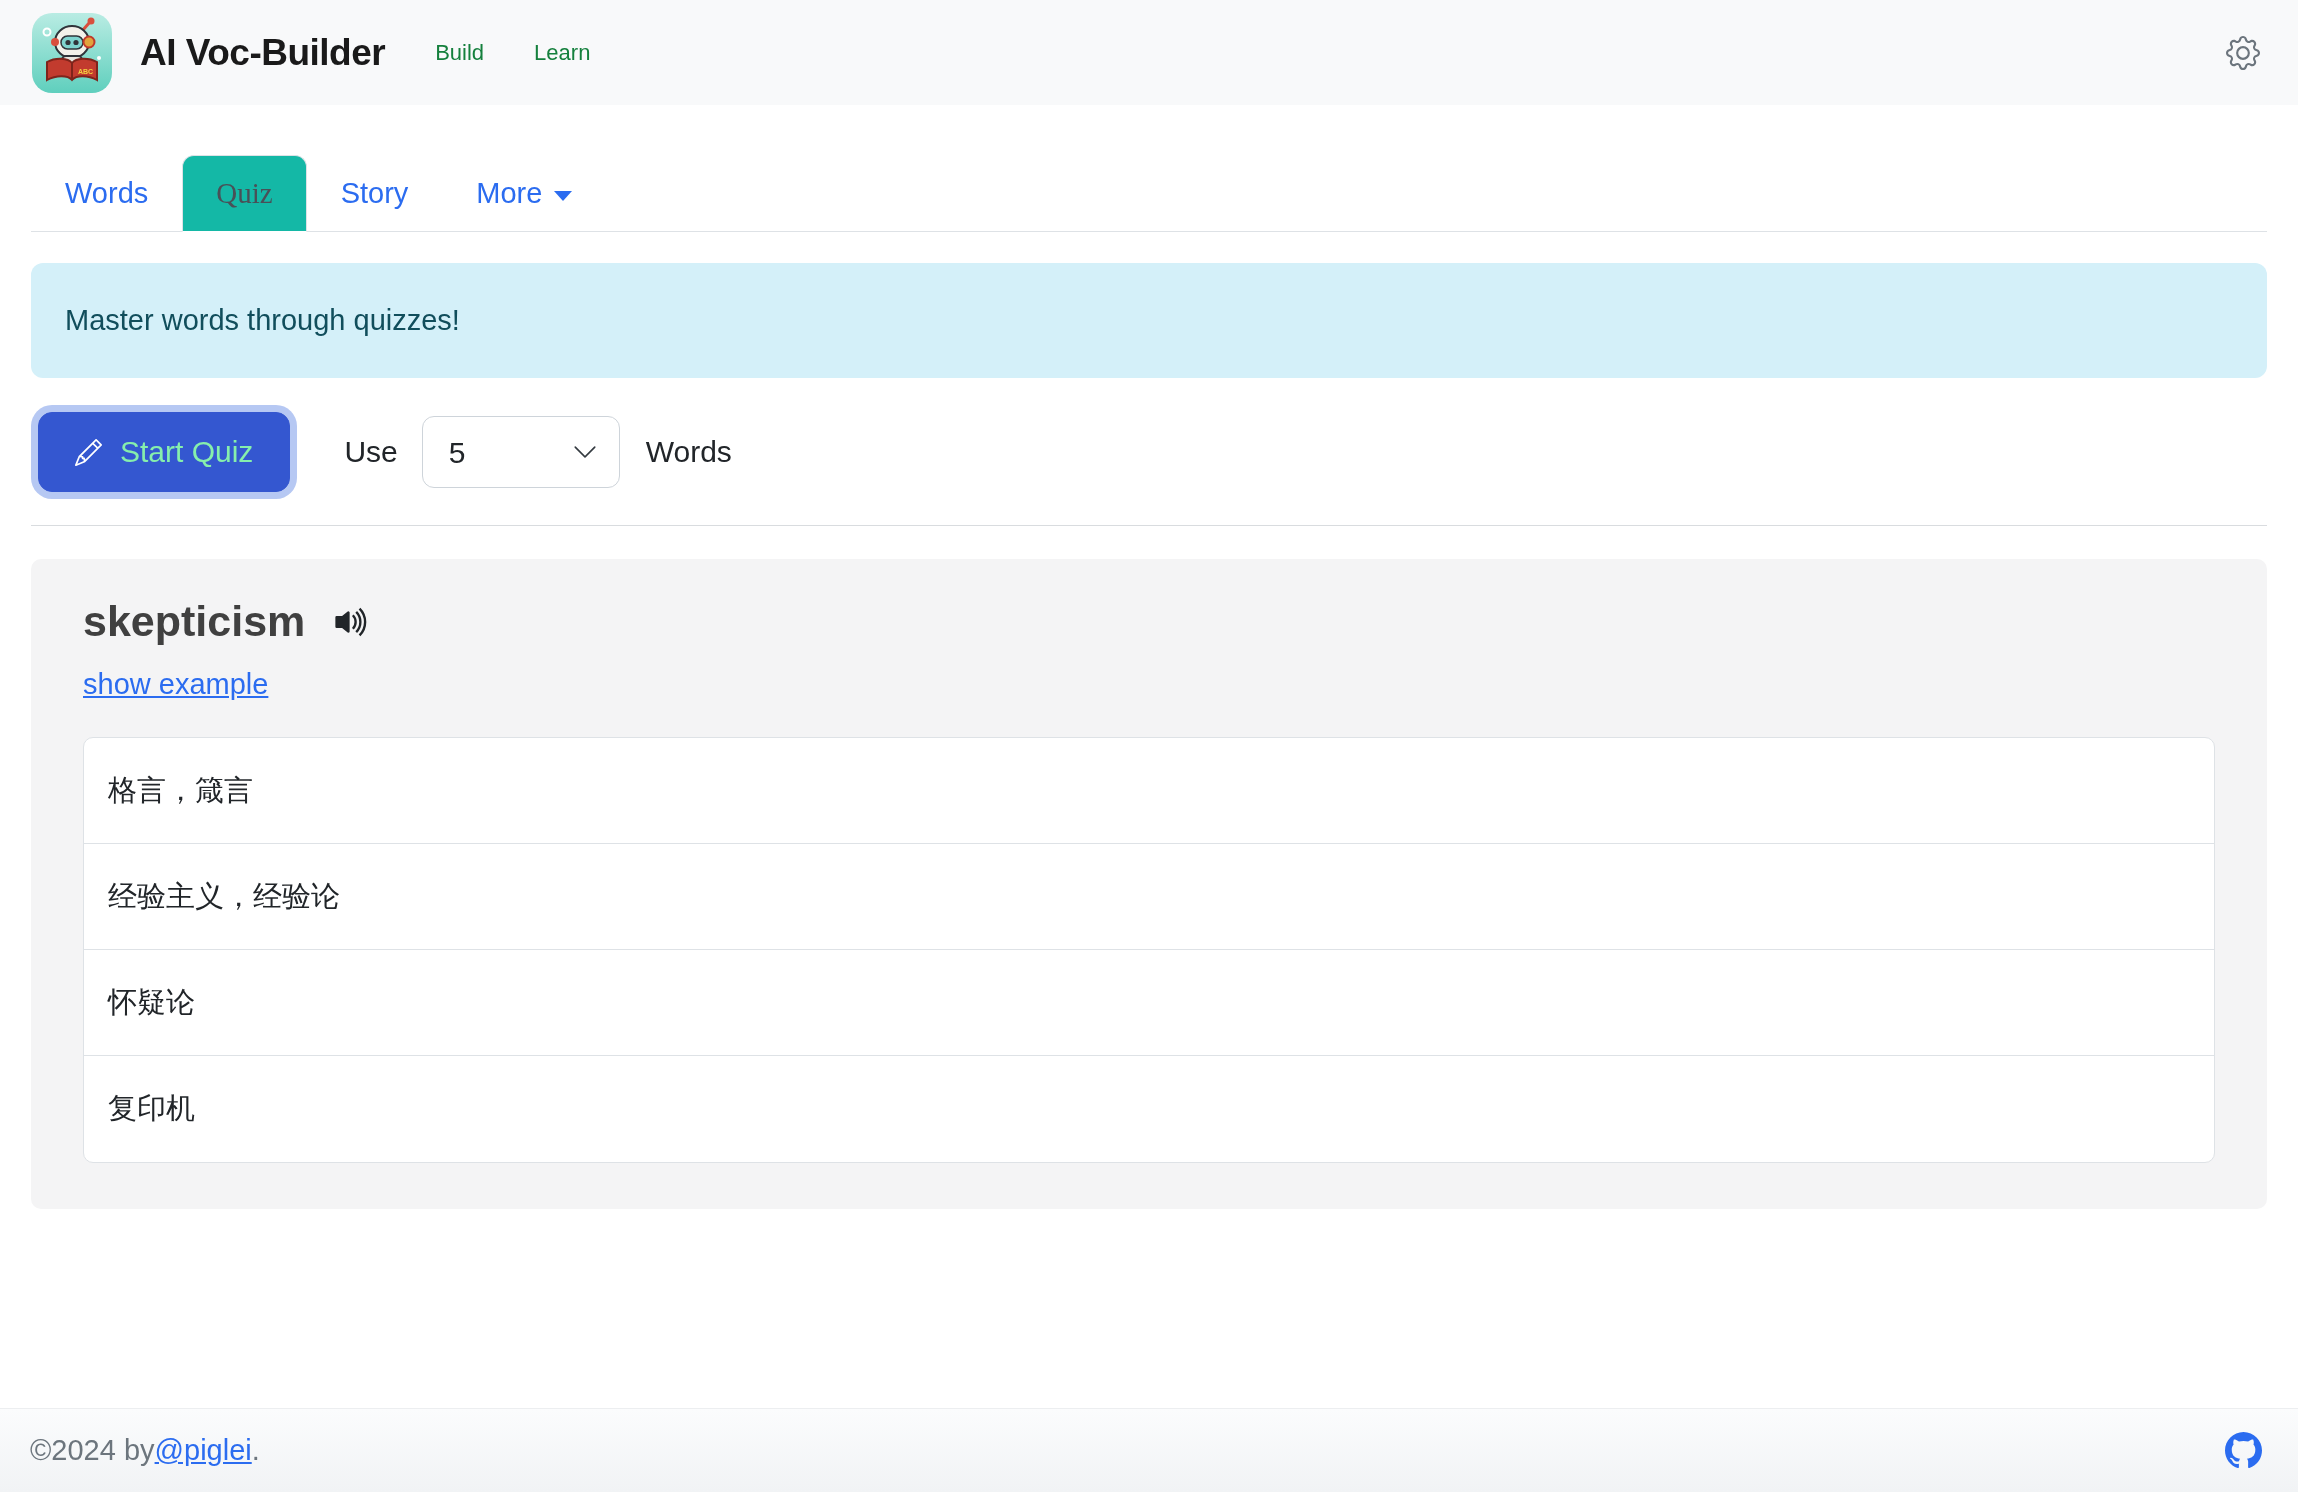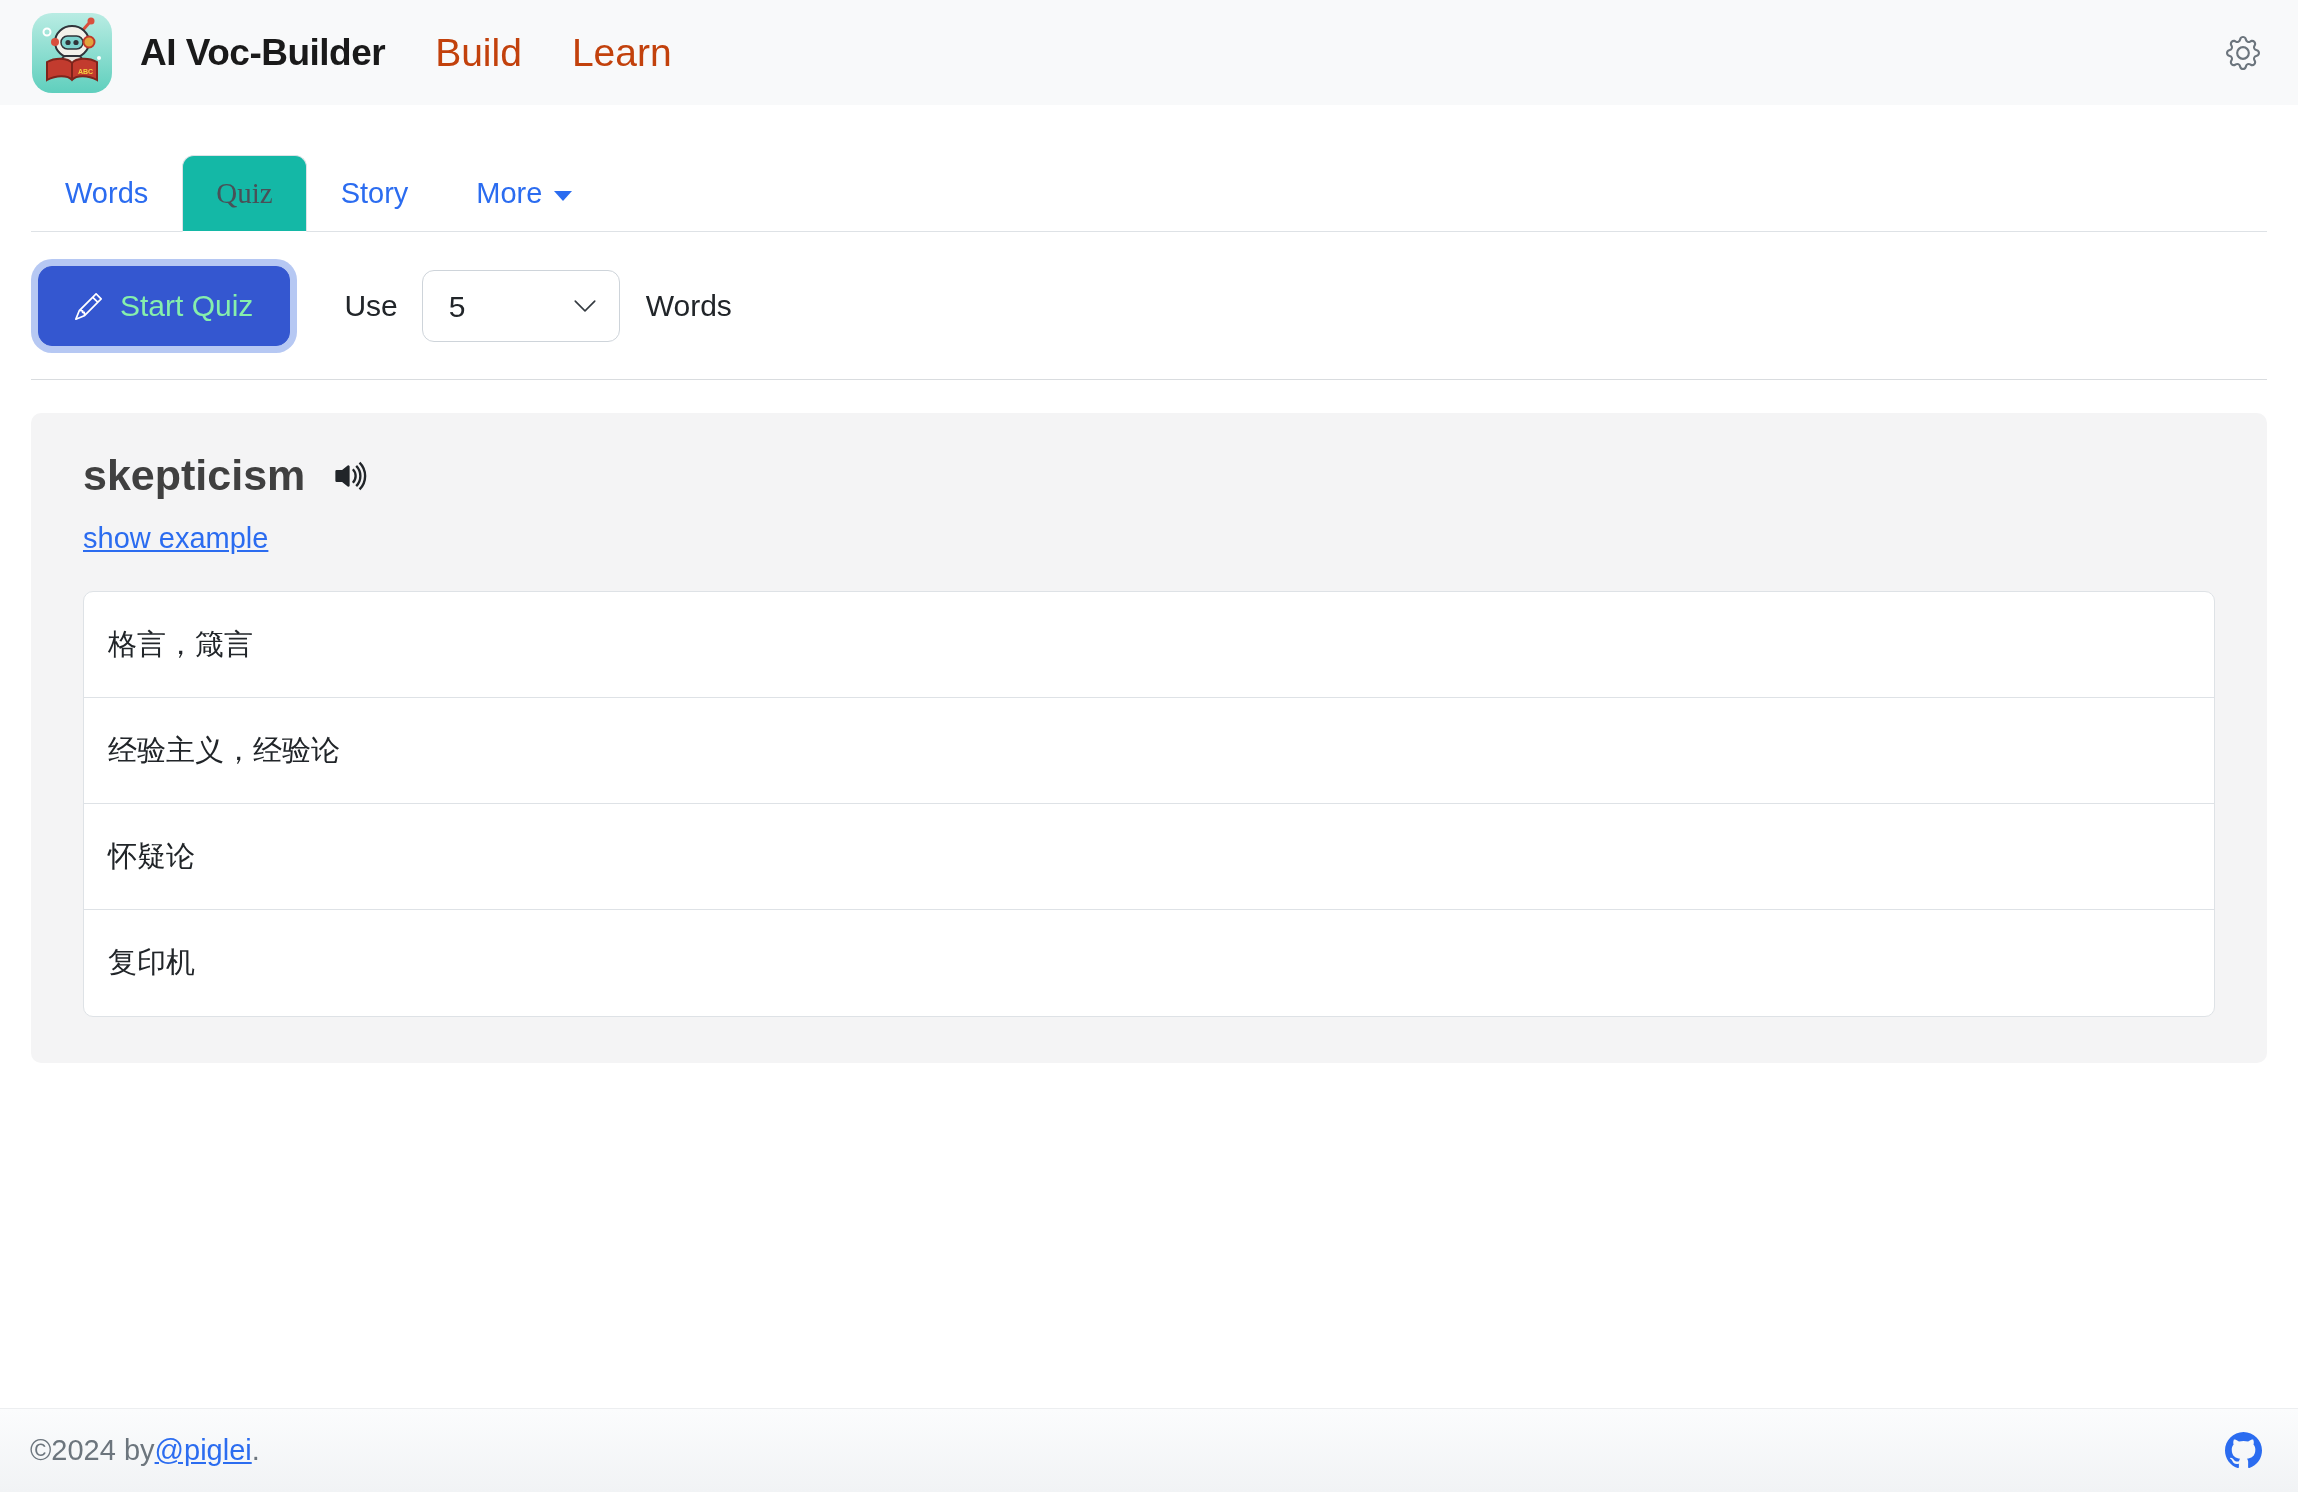--- a/index.html
+++ b/index.html
@@ -35,22 +35,22 @@
   .brand-title {
     font-size: 37px;
     font-weight: bold;
     margin-left: 28px;
     letter-spacing: -0.5px;
     color: #1a1a1a;
     white-space: nowrap;
   }
   .top-nav { display: flex; align-items: center; }
   .top-nav-link {
-    font-size: 39px;
-    color: #c2410c;
+    font-size: 22px;
+    color: #15803d;
     text-decoration: none;
     margin-left: 50px;
   }
   .gear-btn {
     margin-left: auto;
     background: none; border: none; padding: 0;
     cursor: pointer;
     display: flex; align-items: center;
   }
 
@@ -247,20 +247,21 @@
 
 <main class="main">
 
   <div class="tabs">
     <div class="tab">Words</div>
     <div class="tab active">Quiz</div>
     <div class="tab">Story</div>
     <div class="tab"><span>More</span><span class="caret-down"></span></div>
   </div>
 
+  <div class="alert-info">Master words through quizzes!</div>
 
   <div class="controls">
     <button class="btn-primary">
       <svg width="27" height="27" viewBox="0 0 16 16" fill="#ffffff">
         <path d="M12.146.146a.5.5 0 0 1 .708 0l3 3a.5.5 0 0 1 0 .708l-10 10a.5.5 0 0 1-.168.11l-5 2a.5.5 0 0 1-.65-.65l2-5a.5.5 0 0 1 .11-.168l10-10zM11.207 2.5 13.5 4.793 14.793 3.5 12.5 1.207 11.207 2.5zm1.586 3L10.5 3.207 4 9.707V10h.5a.5.5 0 0 1 .5.5v.5h.5a.5.5 0 0 1 .5.5v.5h.293l6.5-6.5zm-9.761 5.175-.106.106-1.528 3.821 3.821-1.528.106-.106A.5.5 0 0 1 5 12.5V12h-.5a.5.5 0 0 1-.5-.5V11h-.5a.5.5 0 0 1-.468-.325z"></path>
       </svg>
       <span>Start Quiz</span>
     </button>
     <span class="use-label">Use</span>
     <span class="select-wrap">

